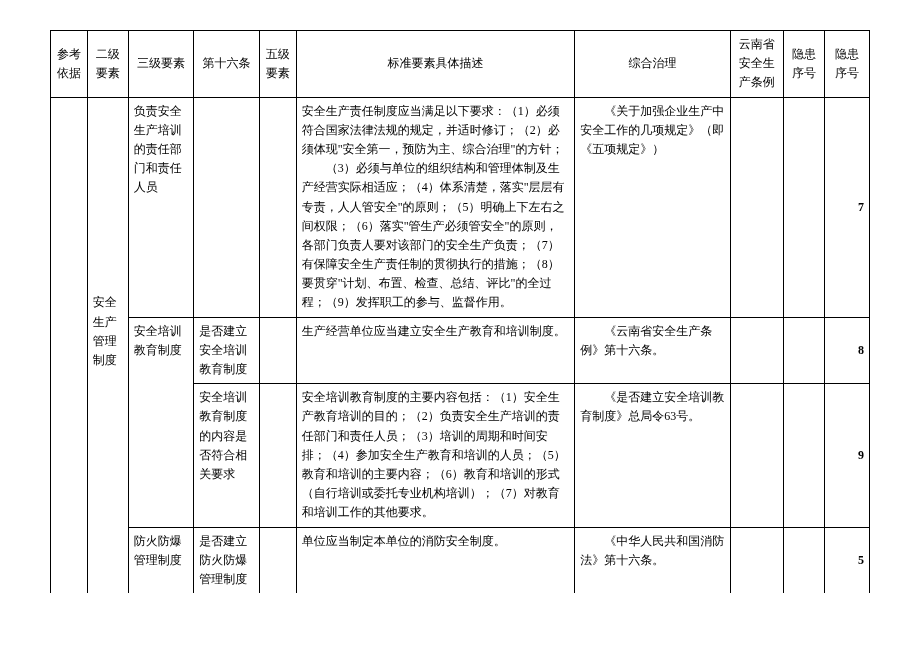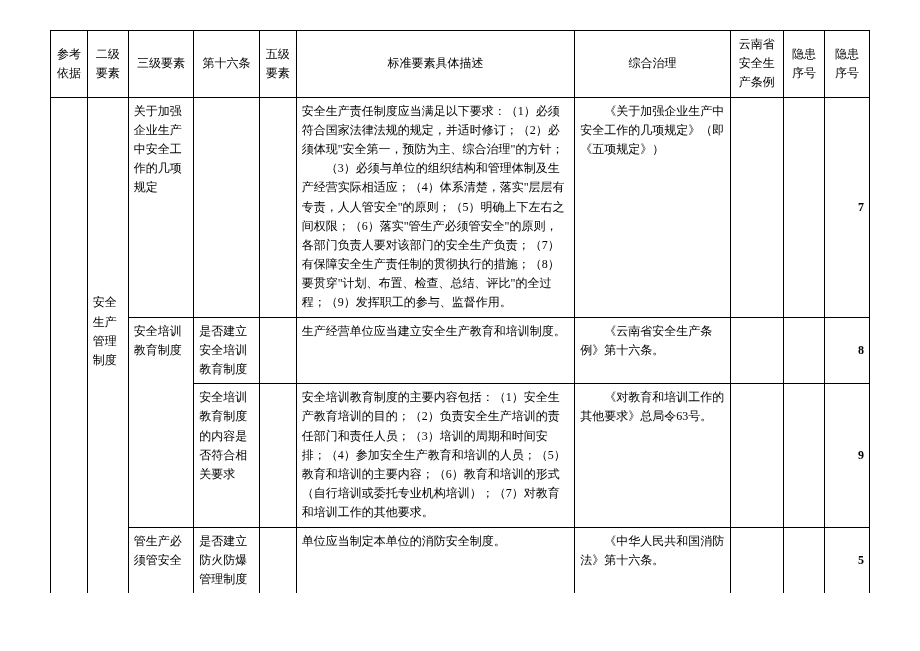--- a/index.html
+++ b/index.html
@@ -71,21 +71,21 @@
       <th>云南省安全生产条例</th>
       <th>隐患序号</th>
       <th>隐患序号</th>
     </tr>
   </thead>
   <tbody>
 
     <tr>
       <td rowspan="4" class="no-top-border no-bottom-border"></td>
       <td rowspan="4" class="no-top-border no-bottom-border"><br><br><br><br><br><br><br><br><br><br><span>安全生产管理制度</span></td>
-      <td>关于加强企业生产中安全工作的几项规定</td>
+      <td>负责安全生产培训的责任部门和责任人员</td>
       <td></td>
       <td></td>
       <td>
         <span>安全生产责任制度应当满足以下要求：（1）必须符合国家法律法规的规定，并适时修订；（2）必须体现"安全第一，预防为主、综合治理"的方针；</span><br>
         <div class="indent">（3）必须与单位的组织结构和管理体制及生产经营实际相适应；（4）体系清楚，落实"层层有专责，人人管安全"的原则；（5）明确上下左右之间权限；（6）落实"管生产必须管安全"的原则，各部门负责人要对该部门的安全生产负责；（7）有保障安全生产责任制的贯彻执行的措施；（8）要贯穿"计划、布置、检查、总结、评比"的全过程；（9）发挥职工的参与、监督作用。</div>
       </td>
       <td>
           <span class="indent" style="display:block">《关于加强企业生产中安全工作的几项规定》（即《五项规定》）</span>
         </td>
       <td></td>
@@ -104,29 +104,29 @@
       <td></td>
       <td></td>
       <td class="seq">8</td>
     </tr>
 
     <tr>
       <td>安全培训教育制度的内容是否符合相关要求</td>
       <td></td>
       <td>安全培训教育制度的主要内容包括：（1）安全生产教育培训的目的；（2）负责安全生产培训的责任部门和责任人员；（3）培训的周期和时间安排；（4）参加安全生产教育和培训的人员；（5）教育和培训的主要内容；（6）教育和培训的形式（自行培训或委托专业机构培训）；（7）对教育和培训工作的其他要求。</td>
       <td>
-          <span class="indent" style="display:block">《对教育和培训工作的其他要求》总局令63号。</span>
+          <span class="indent" style="display:block">《是否建立安全培训教育制度》总局令63号。</span>
         </td>
       <td></td>
       <td></td>
       <td class="seq">9</td>
     </tr>
 
     <tr>
-      <td class="no-bottom-border">管生产必须管安全</td>
+      <td class="no-bottom-border">防火防爆管理制度</td>
       <td class="no-bottom-border">是否建立防火防爆管理制度</td>
       <td class="no-bottom-border"></td>
       <td class="no-bottom-border">单位应当制定本单位的消防安全制度。</td>
       <td class="no-bottom-border">
           <span class="indent" style="display:block">《中华人民共和国消防法》第十六条。</span>
         </td>
       <td class="no-bottom-border"></td>
       <td class="no-bottom-border"></td>
       <td class="seq no-bottom-border">5</td>
     </tr>

